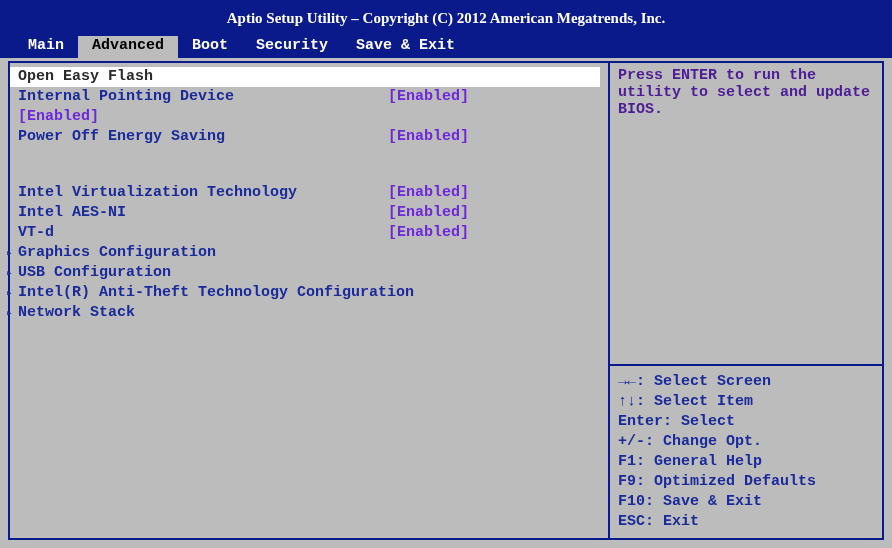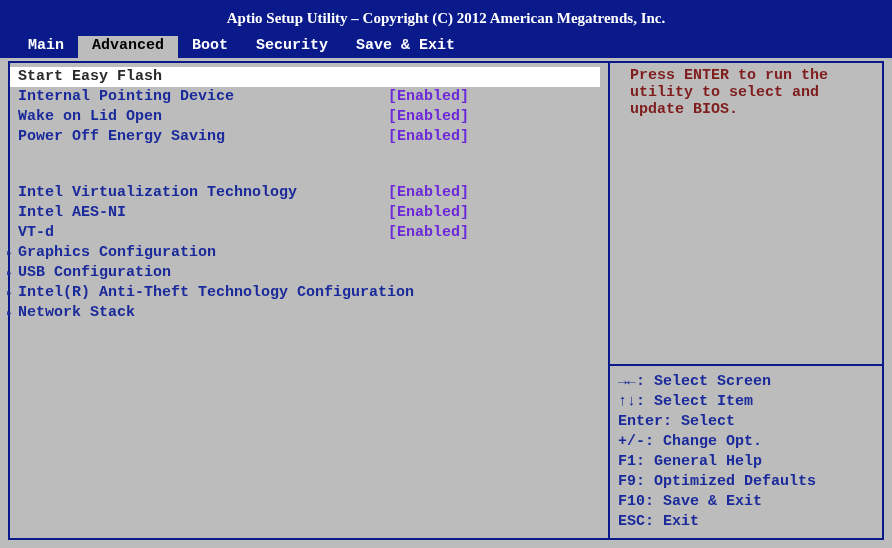--- a/index.html
+++ b/index.html
@@ -51,22 +51,22 @@
       padding: 4px 8px;
       color: #1a2a9a;
     }
     .right-pane {
       width: 276px;
       border: 2px solid #0a1a8a;
       display: flex;
       flex-direction: column;
     }
     .help-text {
-      padding: 4px 20px;
-      color: #7f1d1d;
+      padding: 4px 8px;
+      color: #4c1d95;
       flex: 1;
     }
     .help-divider {
       border-top: 2px solid #0a1a8a;
       margin: 0;
     }
     .help-keys {
       padding: 6px 8px;
       color: #1a2a9a;
     }
@@ -116,28 +116,27 @@
   <div class="tab active">Advanced</div>
   <div class="tab">Boot</div>
   <div class="tab">Security</div>
   <div class="tab">Save &amp; Exit</div>
 </div>
 
 <div class="content-wrapper">
   <div class="left-pane">
 
     <div class="menu-item selected">
-      <span class="menu-label">Start Easy Flash</span>
+      <span class="menu-label">Open Easy Flash</span>
     </div>
     <div class="menu-item">
       <span class="menu-label">Internal Pointing Device</span>
       <span class="menu-value">[Enabled]</span>
     </div>
     <div class="menu-item">
-      <span class="menu-label">Wake on Lid Open</span>
       <span class="menu-value">[Enabled]</span>
     </div>
     <div class="menu-item">
       <span class="menu-label">Power Off Energy Saving</span>
       <span class="menu-value">[Enabled]</span>
     </div>
 
     <div class="spacer"></div>
 
     <div class="menu-item">

